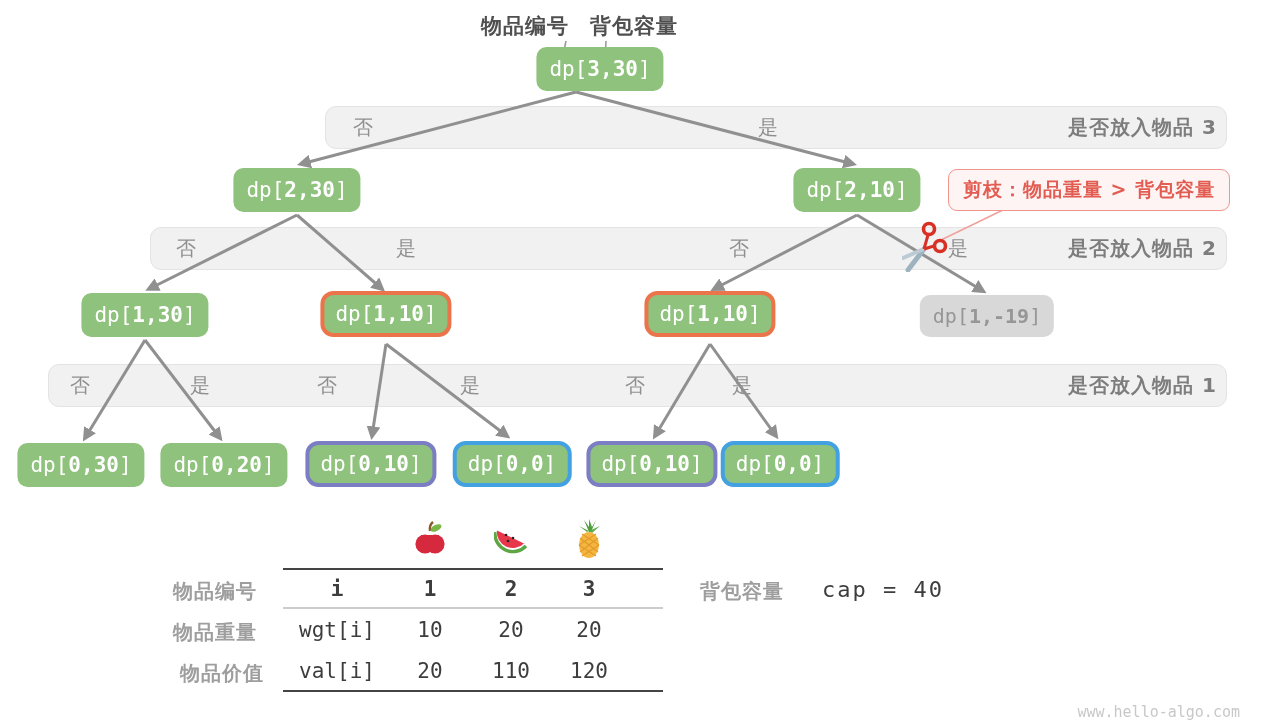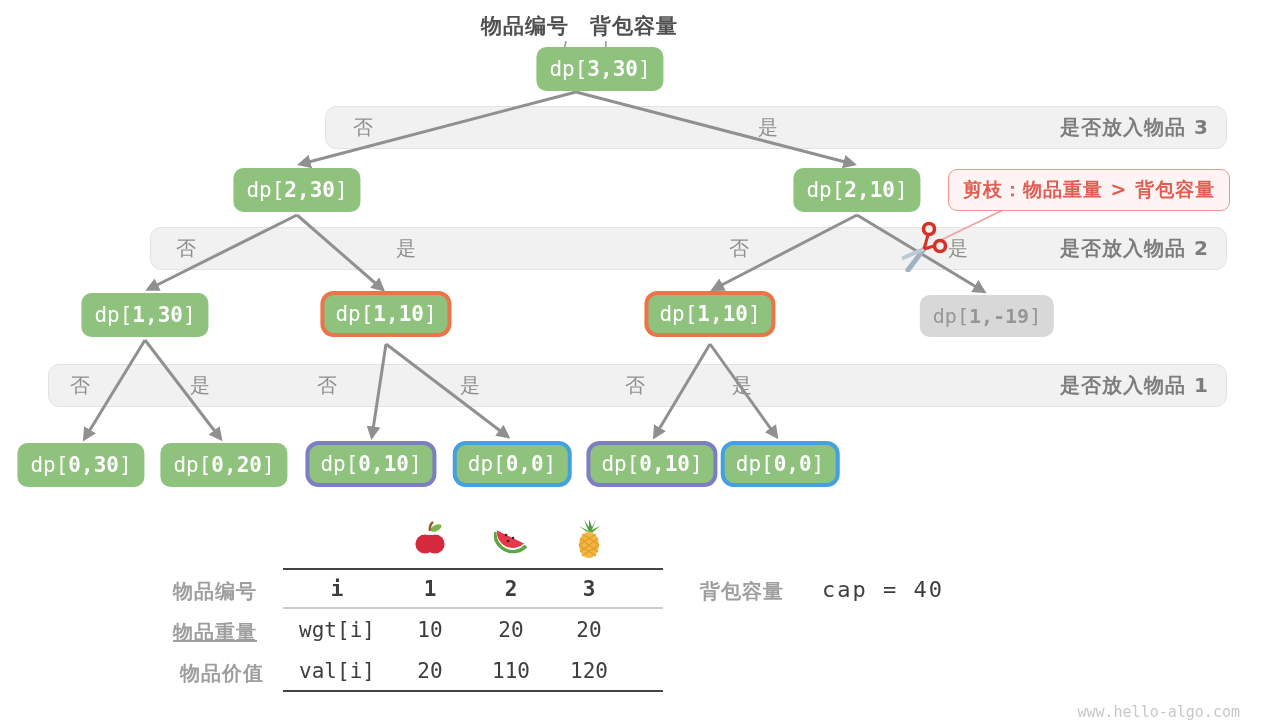--- a/index.html
+++ b/index.html
@@ -10,21 +10,21 @@
   
   .band{
     position:absolute;height:43px;background:#f1f1f1;border:1px solid #e3e3e3;
     border-radius:11px;box-sizing:border-box;z-index:1;
   }
   .dec{
     position:absolute;transform:translateX(-50%);font-size:20px;color:#8f8f8f;
     z-index:2;line-height:22px;
   }
   .band-q{
-    position:absolute;right:71px;font-size:20px;font-weight:bold;color:#7d7d7d;
+    position:absolute;right:63px;font-size:20px;font-weight:bold;color:#7d7d7d;
     z-index:2;line-height:22px;letter-spacing:1px;margin-left:34px;
   }
   
   #edges{position:absolute;left:0;top:0;z-index:3;pointer-events:none;}
   
   .node{
     position:absolute;transform:translateX(-50%);
     font-family:"DejaVu Sans Mono","Liberation Mono",monospace;
     font-size:21px;color:#ffffff;background:#8fc27c;border-radius:10px;
     padding:10px 13px;line-height:24px;white-space:nowrap;z-index:4;
@@ -178,21 +178,21 @@
       <line x1="25" y1="27" x2="8" y2="38"></line>
       <line x1="22" y1="16" x2="5" y2="27"></line>
     </g>
   </svg>
 
   <div class="rule" style="top:568px;height:2px;background:#444444;"></div>
   <div class="rule" style="top:607px;height:1.5px;background:#cccccc;"></div>
   <div class="rule" style="top:690px;height:2px;background:#444444;"></div>
 
   <span class="t-label" style="left:173px;top:578px;">物品编号</span>
-  <span class="t-label" style="left:173px;top:619px;text-decoration:underline;">物品重量</span>
+  <span class="t-label" style="left:173px;top:619px;">物品重量</span>
   <span class="t-label" style="left:180px;top:660px;">物品价值</span>
 
   <span class="t-cell hd" style="left:337px;top:577px;">i</span>
   <span class="t-cell hd" style="left:430px;top:577px;">1</span>
   <span class="t-cell hd" style="left:511px;top:577px;">2</span>
   <span class="t-cell hd" style="left:589px;top:577px;">3</span>
 
   <span class="t-cell" style="left:337px;top:618px;">wgt[i]</span>
   <span class="t-cell" style="left:430px;top:618px;">10</span>
   <span class="t-cell" style="left:511px;top:618px;">20</span>

